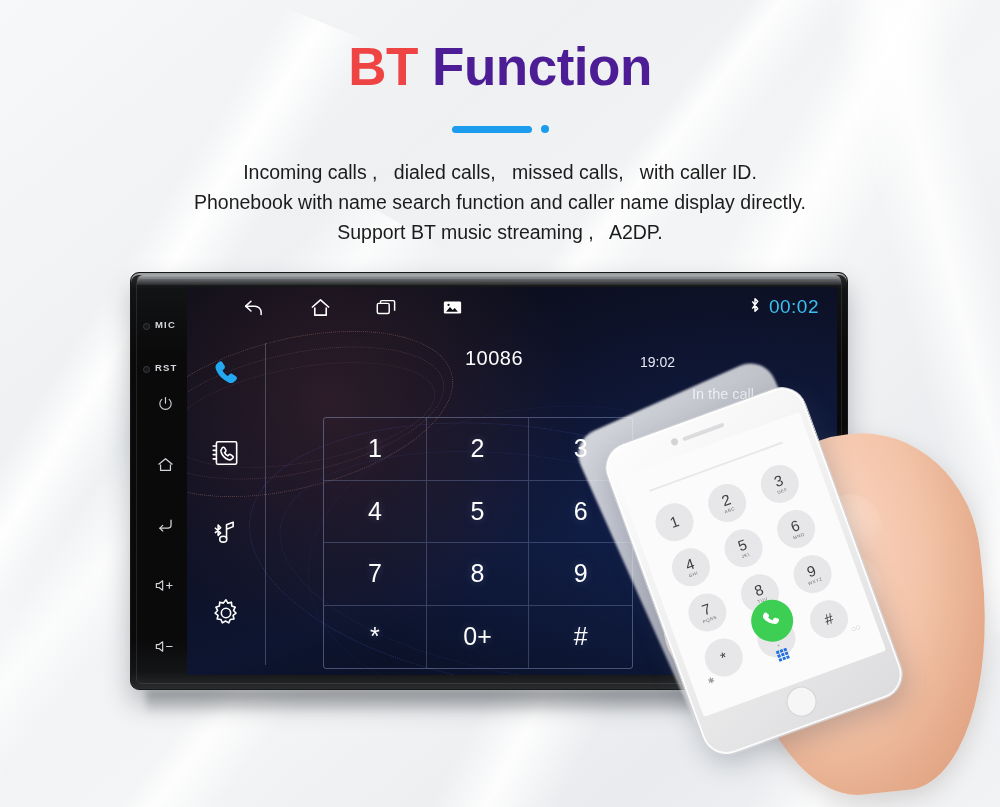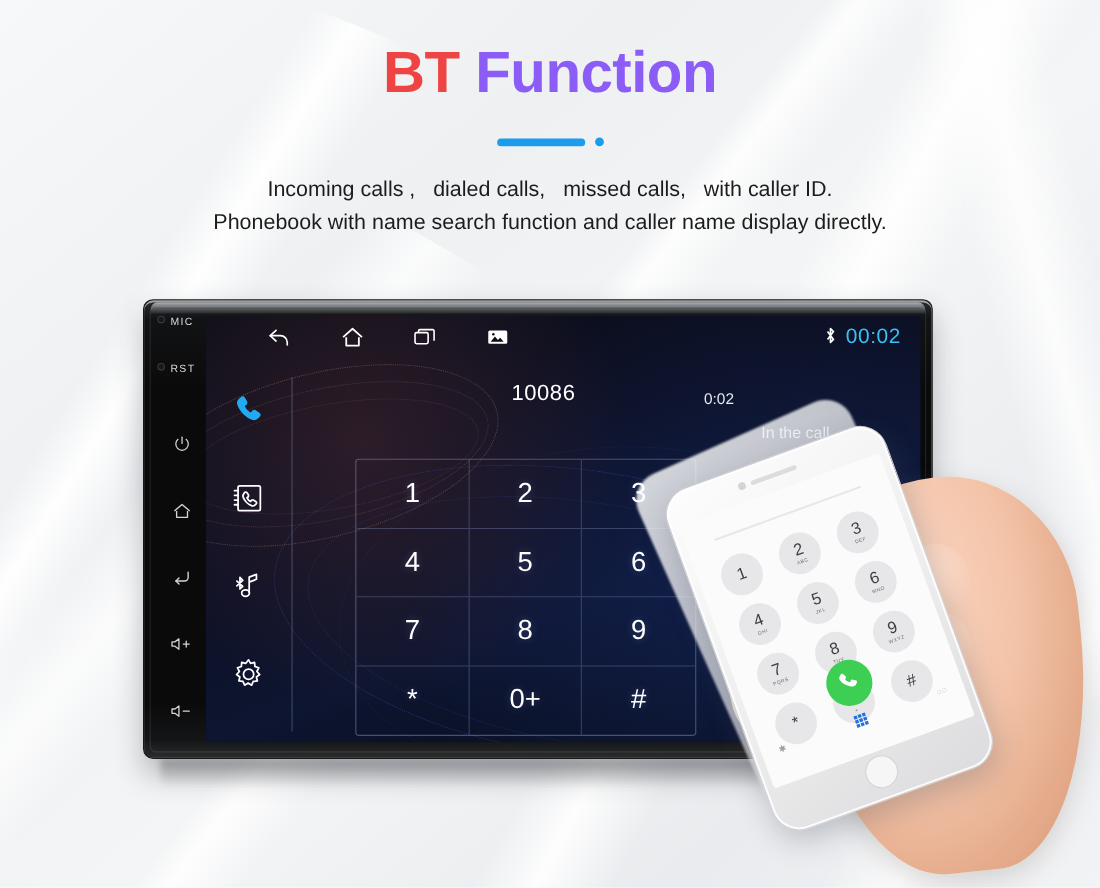--- a/index.html
+++ b/index.html
@@ -27,21 +27,21 @@
         background: linear-gradient(100deg, rgba(255,255,255,0) 40%, rgba(255,255,255,.8) 50%, rgba(255,255,255,0) 60%);
         transform: rotate(-24deg); }
   .s4 { right:-120px; bottom:-180px; width:460px; height:560px;
         background: linear-gradient(100deg, rgba(255,255,255,0) 40%, rgba(255,255,255,.7) 50%, rgba(255,255,255,0) 60%);
         transform: rotate(28deg); }
 
   
   .header { position:absolute; left:0; top:0; width:1000px; text-align:center; z-index:5; }
   .title { margin-top:40px; font-size:53px; font-weight:bold; letter-spacing:-.5px; line-height:1; }
   .title .t-dark { color:#ef4444; }
-  .title .t-accent { color:#8b5cf6; }
+  .title .t-accent { color:#4c1d95; }
   .divider-wrap { margin-top:32px; display:flex; justify-content:center; align-items:center; gap:9px; }
   .divider-bar { width:80px; height:7px; border-radius:4px; background:#1b9ced; }
   .divider-dot { width:8px; height:8px; border-radius:50%; background:#1b9ced; }
   .desc { margin-top:24px; color:#1c1c1c; font-size:19.5px; line-height:30px; }
   .desc div { white-space:pre; }
 
   
   .unit {
     position:absolute; left:130px; top:272px; width:718px; height:418px; z-index:4;
     border-radius:9px;
@@ -63,21 +63,21 @@
     background: linear-gradient(rgba(30,32,36,.30), rgba(30,32,36,0));
     filter: blur(3px); border-radius:0 0 10px 10px;
   }
 
   
   .bezel {
     position:absolute; left:6px; top:14px; width:56px; height:390px;
     display:flex; flex-direction:column; align-items:center; z-index:3;
     color:#cfd2d6;
   }
-  .bezel-row { display:flex; align-items:flex-start; gap:5px; width:100%; padding-left:6px; height:44px; }
+  .bezel-row { display:flex; align-items:flex-end; gap:5px; width:100%; padding-left:6px; height:44px;font-weight:bold; }
   .pinhole { width:7px; height:7px; border-radius:50%; background:#17181a; border:1px solid #3a3c3f; }
   .bezel-txt { font-size:9.5px; letter-spacing:1.2px; color:#d6d9dd; font-family:"Liberation Sans", sans-serif; }
   .bezel-ico { width:100%; display:flex; justify-content:center; height:62px; align-items:center; }
   .bezel svg { display:block; }
 
   
   .screen {
     position:absolute; left:56px; top:14px; right:10px; bottom:14px;
     border-radius:2px; overflow:hidden;
     background:
@@ -213,20 +213,21 @@
     <span class="t-dark">BT</span>
     <span class="t-accent">Function</span>
   </div>
   <div class="divider-wrap">
     <div class="divider-bar"></div>
     <div class="divider-dot"></div>
   </div>
   <div class="desc">
     <div>Incoming calls ,   dialed calls,   missed calls,   with caller ID.</div>
     <div>Phonebook with name search function and caller name display directly.</div>
+    <div>Support BT music streaming ,   A2DP.</div>
   </div>
 </div>
 
 <div class="unit-reflection"></div>
 <div class="unit">
 
   <div class="bezel">
     <div class="bezel-row">
       <span class="pinhole"></span>
       <span class="bezel-txt">MIC</span>
@@ -362,21 +363,21 @@
             <circle cx="16" cy="16" r="4.4"></circle>
             <path d="M16 3.6l1.7 3.1 3.4-.9 .3 3.5 3.3 1.2-1.6 3.1 2.4 2.6-2.8 2.1 .8 3.4-3.5 .4-1.4 3.2-3-1.8-3 1.8-1.4-3.2-3.5-.4 .8-3.4-2.8-2.1 2.4-2.6-1.6-3.1 3.3-1.2 .3-3.5 3.4 .9z" stroke-linejoin="round"></path>
           </svg>
         </span>
       </div>
     </div>
     <div class="side-divider"></div>
 
     <div class="callbar">
       <div class="call-number">10086</div>
-      <div class="call-duration">0:02</div>
+      <div class="call-duration">19:02</div>
     </div>
     <div class="in-the-call">In the call ...</div>
 
     <div class="keypad">
       <div class="key">1</div>
       <div class="key">2</div>
       <div class="key">3</div>
       <div class="key">4</div>
       <div class="key">5</div>
       <div class="key">6</div>

